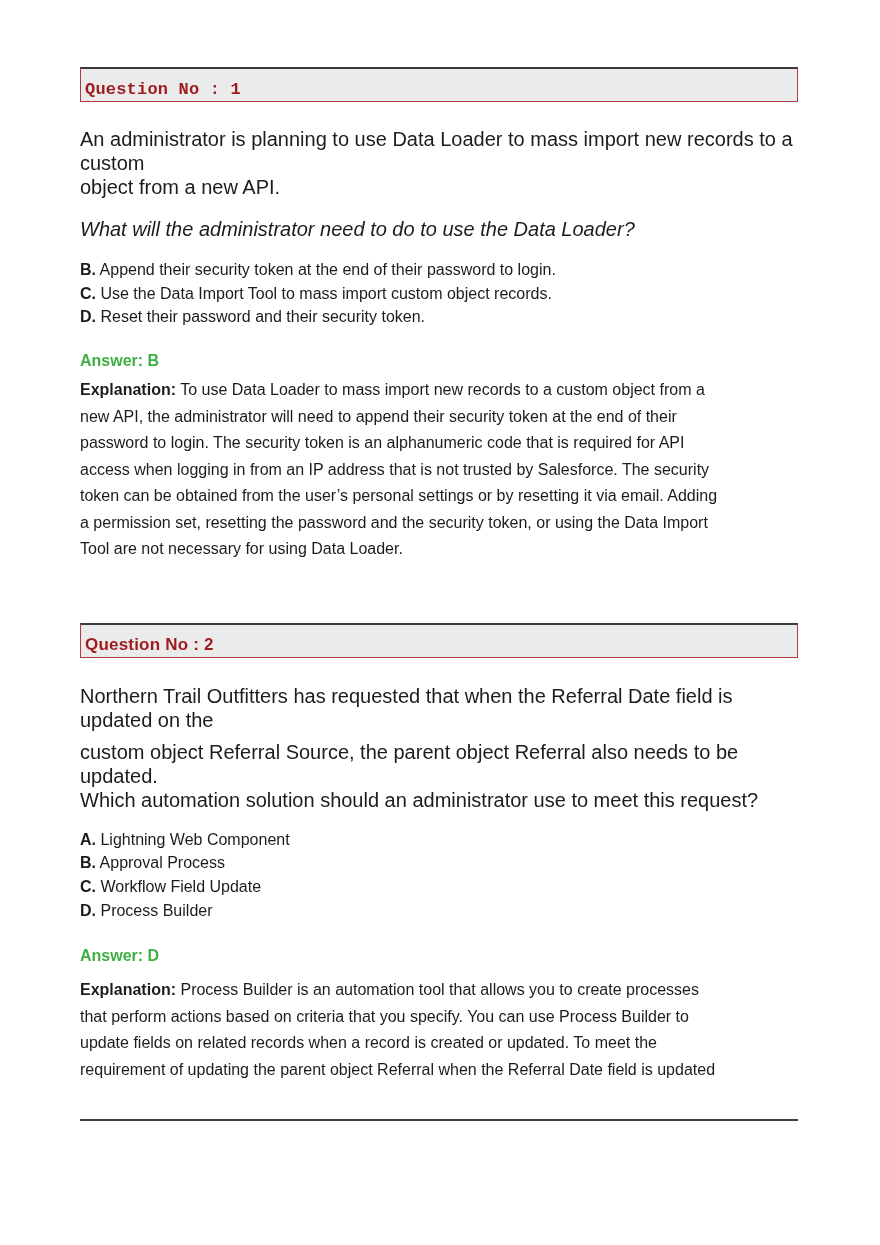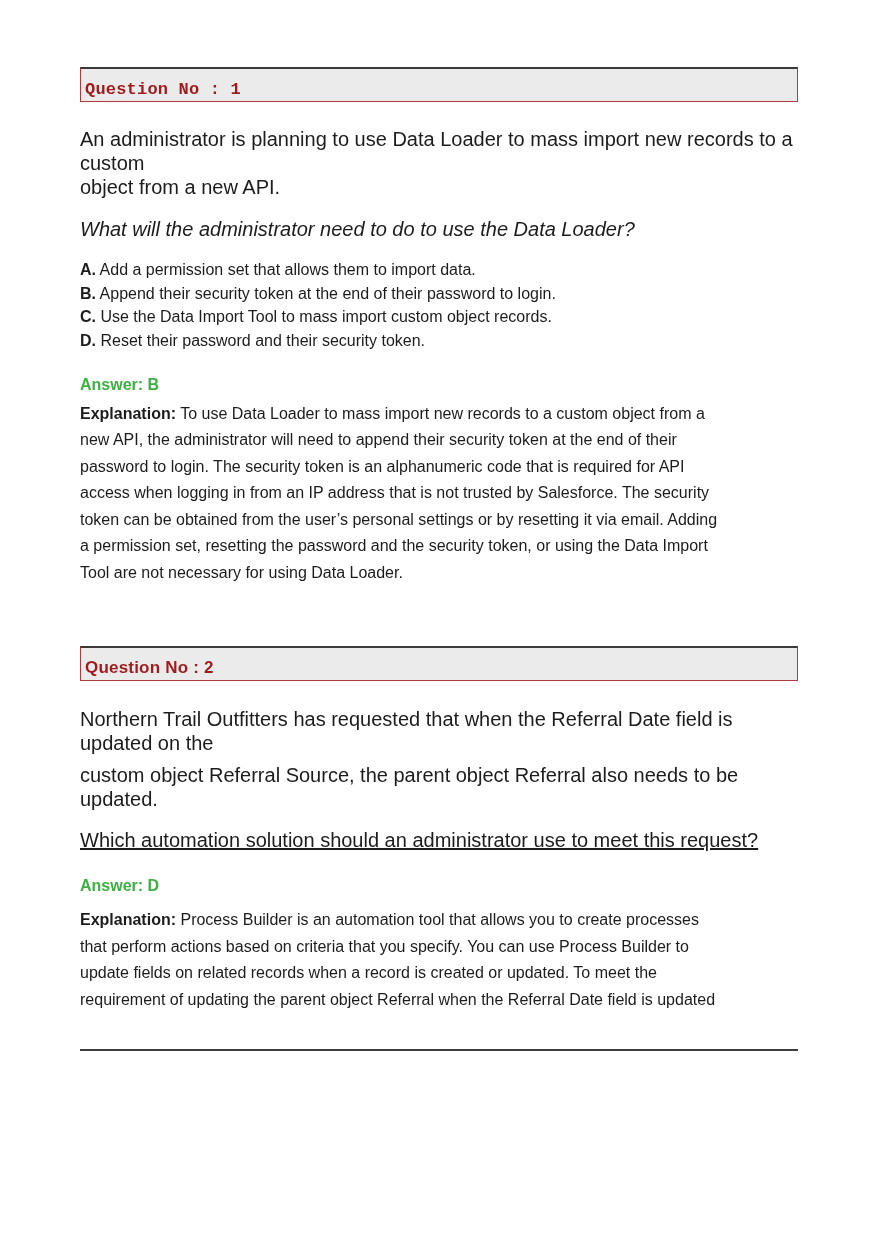--- a/index.html
+++ b/index.html
@@ -40,21 +40,21 @@
 
   .para {
     font-size: 20px;
     line-height: 24px;
     white-space: pre-line;
   }
   .q1-p1 { margin-top: 25px; }
   .q1-p2 { margin-top: 18px; font-style: italic; }
   .q2-p1 { margin-top: 26px; }
   .q2-p2 { margin-top: 8px; }
-  .q2-p3 { margin-top: 17px; text-decoration: underline; }
+  .q2-p3 { margin-top: 0; }
 
   .options { margin-top: 17px; }
   .options-q2 { margin-top: 16px; }
   .option {
     font-size: 16px;
     line-height: 23.7px;
   }
   .option .letter { font-weight: bold; }
 
   .answer {
@@ -89,21 +89,20 @@
 
   <div class="qbox qbox-1">
     <span class="qbox-title">Question No : 1</span>
   </div>
 
   <div class="para q1-p1">An administrator is planning to use Data Loader to mass import new records to a custom
 object from a new API.</div>
   <div class="para q1-p2">What will the administrator need to do to use the Data Loader?</div>
 
   <div class="options">
-    <div class="option"><span class="letter">A.</span> <span>Add a permission set that allows them to import data.</span></div>
     <div class="option"><span class="letter">B.</span> <span>Append their security token at the end of their password to login.</span></div>
     <div class="option"><span class="letter">C.</span> <span>Use the Data Import Tool to mass import custom object records.</span></div>
     <div class="option"><span class="letter">D.</span> <span>Reset their password and their security token.</span></div>
   </div>
 
   <div class="answer">Answer: B</div>
 
   <div class="explanation">
     <span class="label">Explanation:</span> <span class="body">To use Data Loader to mass import new records to a custom object from a
 new API, the administrator will need to append their security token at the end of their
@@ -115,20 +114,26 @@
   </div>
 
   <div class="qbox qbox-2">
     <span class="qbox-title">Question No : 2</span>
   </div>
 
   <div class="para q2-p1">Northern Trail Outfitters has requested that when the Referral Date field is updated on the</div>
   <div class="para q2-p2">custom object Referral Source, the parent object Referral also needs to be updated.</div>
   <div class="para q2-p3">Which automation solution should an administrator use to meet this request?</div>
 
+  <div class="options options-q2">
+    <div class="option"><span class="letter">A.</span> <span>Lightning Web Component</span></div>
+    <div class="option"><span class="letter">B.</span> <span>Approval Process</span></div>
+    <div class="option"><span class="letter">C.</span> <span>Workflow Field Update</span></div>
+    <div class="option"><span class="letter">D.</span> <span>Process Builder</span></div>
+  </div>
 
   <div class="answer answer-q2">Answer: D</div>
 
   <div class="explanation explanation-q2">
     <span class="label">Explanation:</span> <span class="body">Process Builder is an automation tool that allows you to create processes
 that perform actions based on criteria that you specify. You can use Process Builder to
 update fields on related records when a record is created or updated. To meet the
 requirement of updating the parent object Referral when the Referral Date field is updated</span>
   </div>
 

